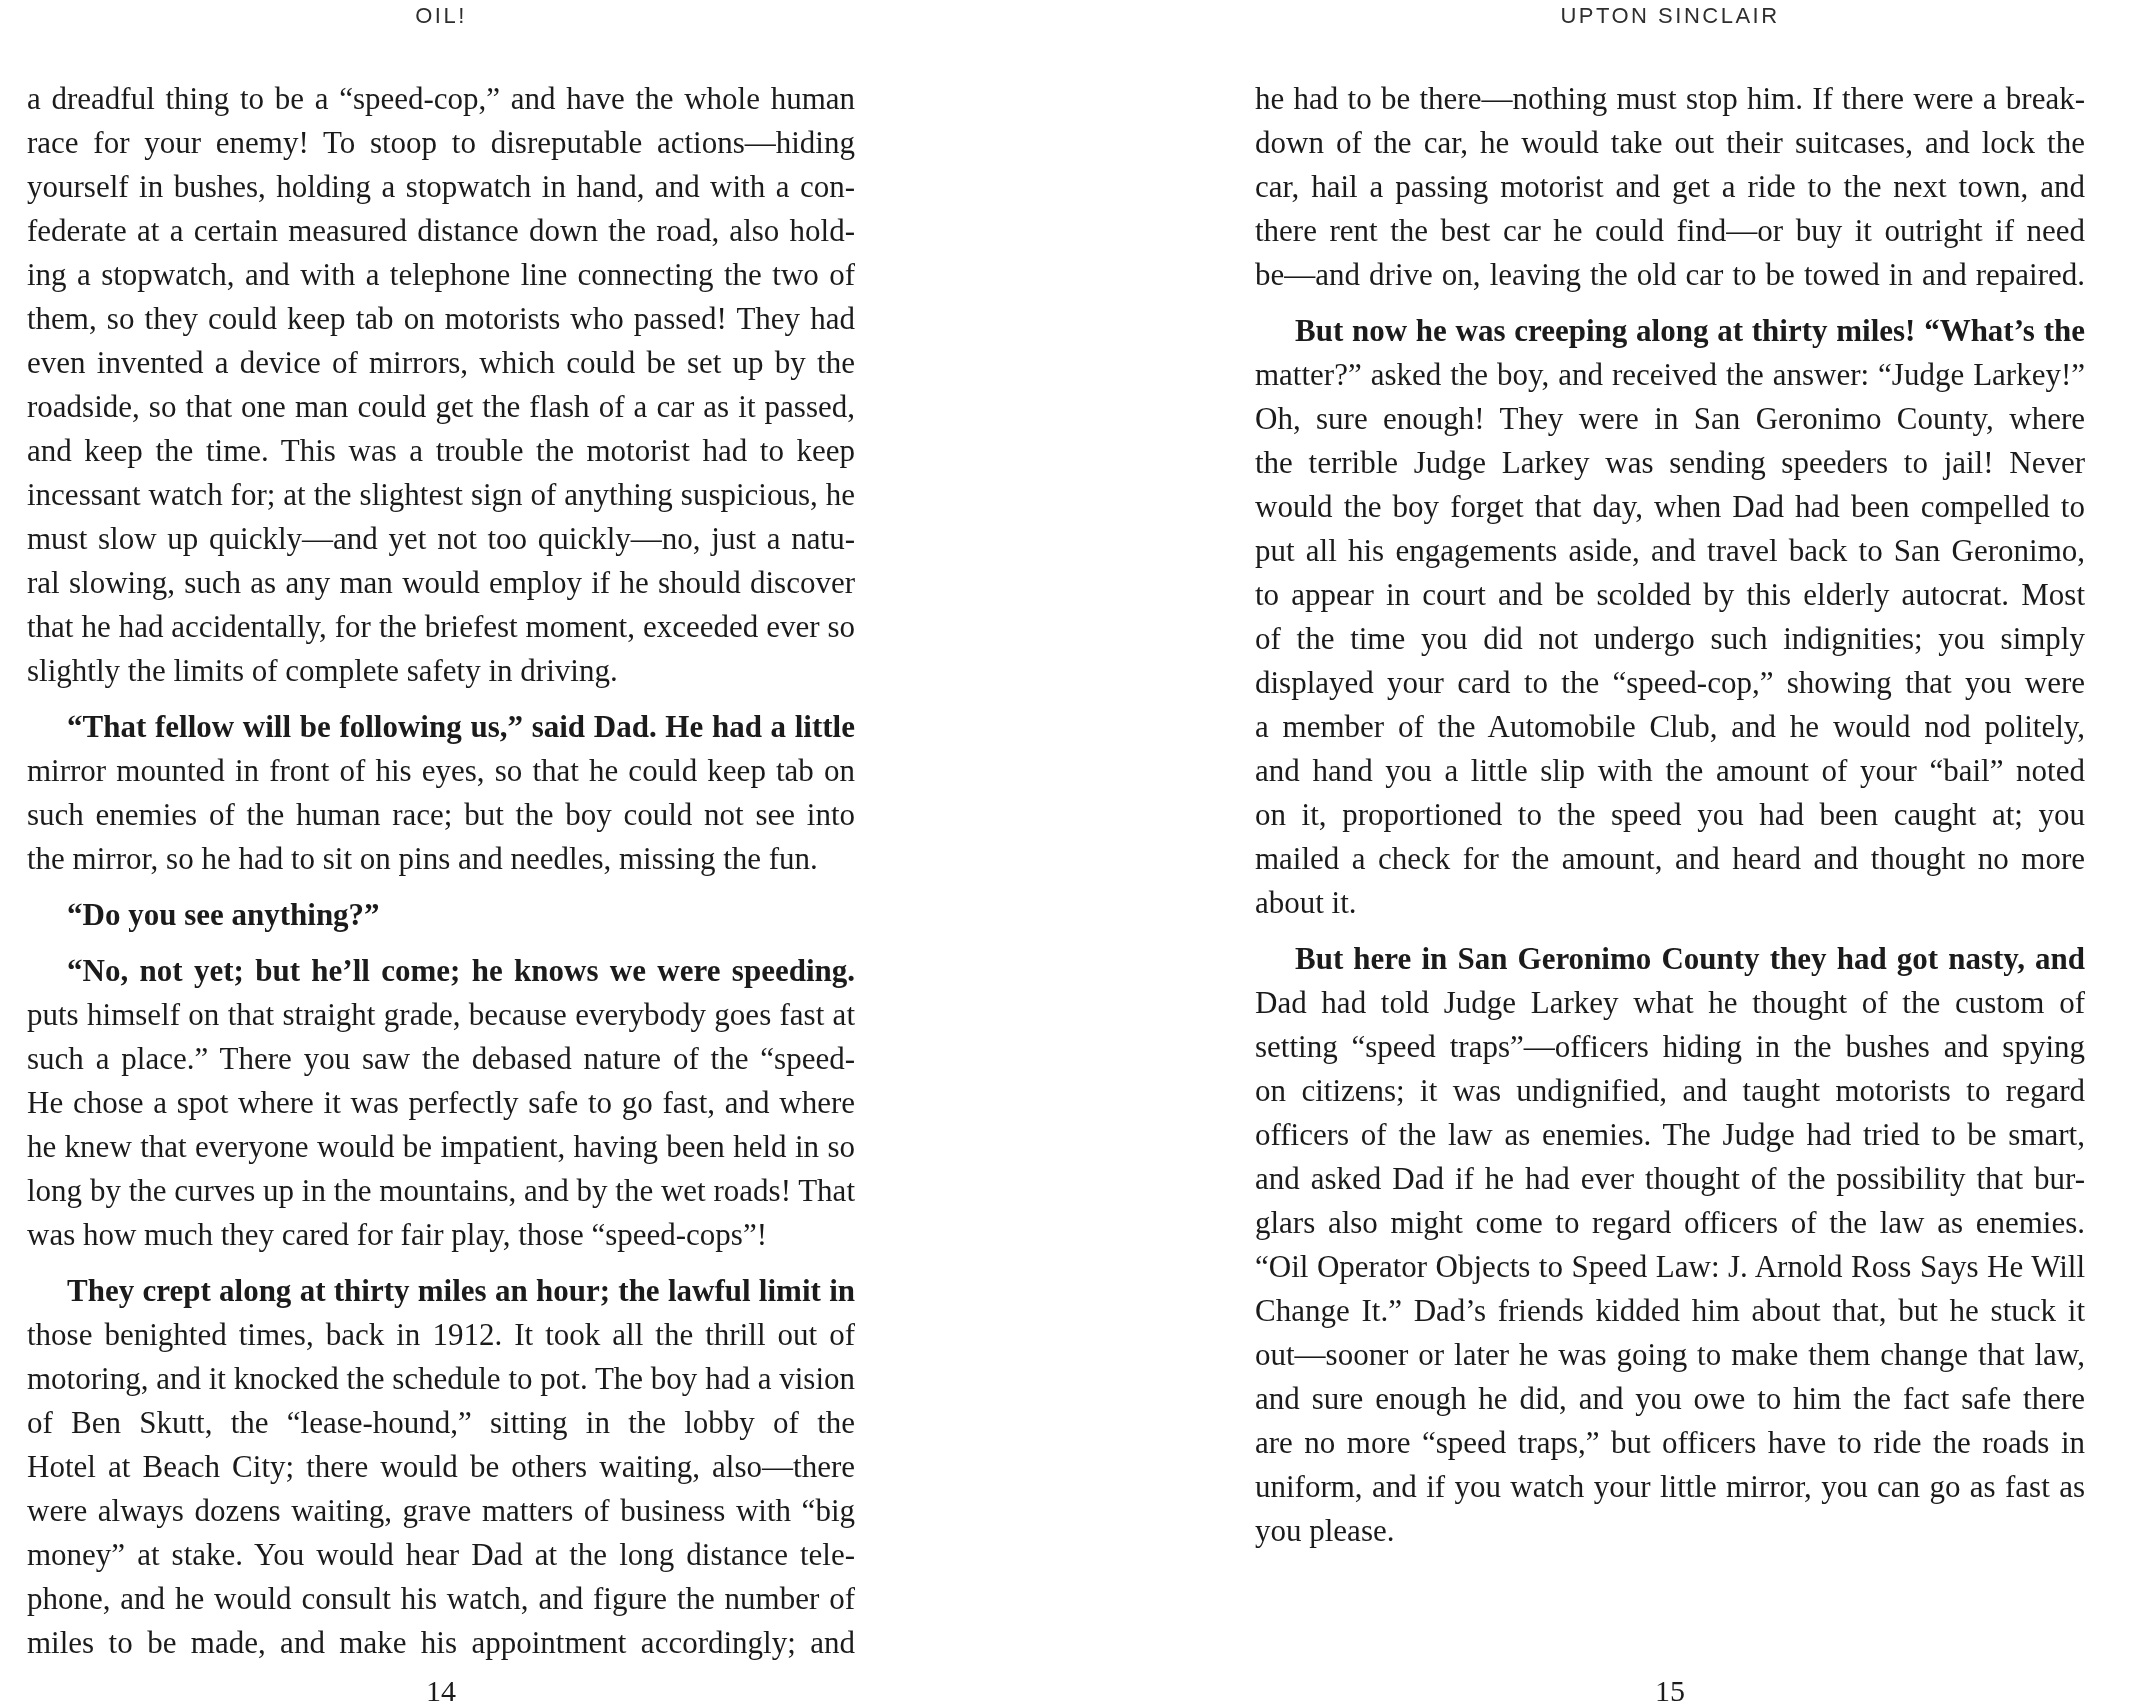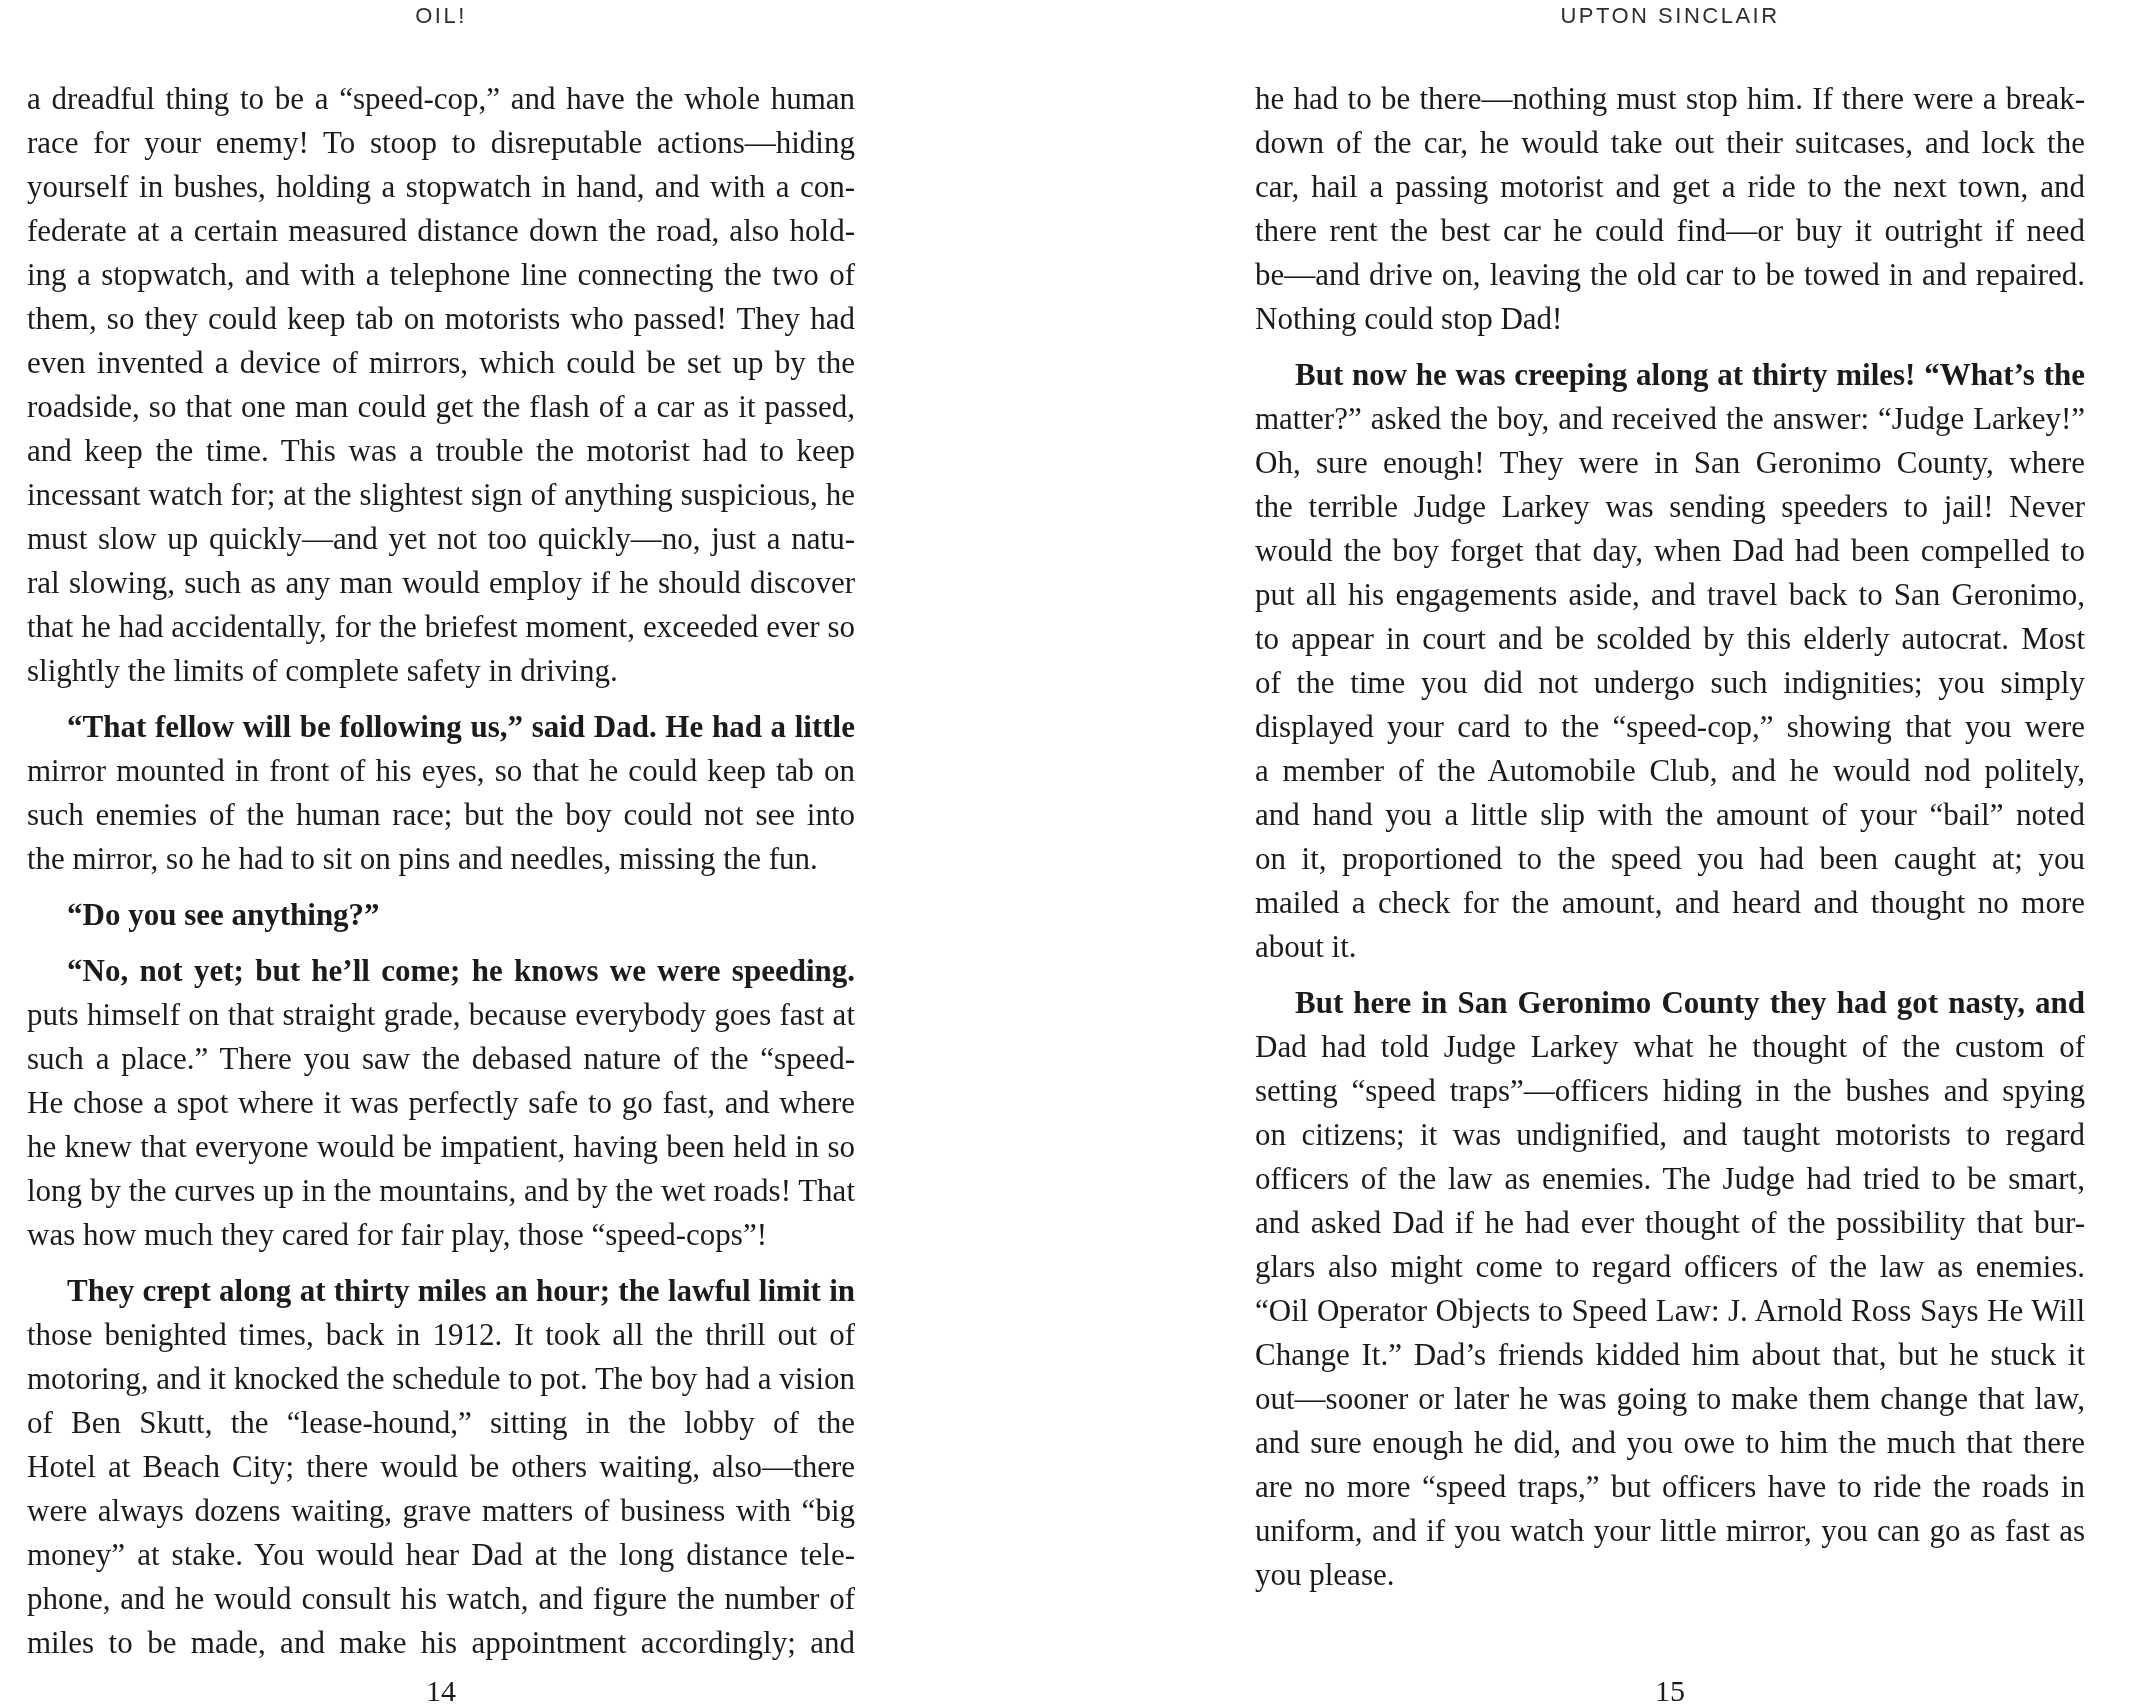--- a/index.html
+++ b/index.html
@@ -134,21 +134,20 @@
 
   <section class="page page-right">
     <header class="running-head">UPTON SINCLAIR</header>
     <div class="page-body">
         <div class="paragraph">
           <div class="line">he had to be there—nothing must stop him. If there were a break-</div>
           <div class="line">down of the car, he would take out their suitcases, and lock the</div>
           <div class="line">car, hail a passing motorist and get a ride to the next town, and</div>
           <div class="line">there rent the best car he could find—or buy it outright if need</div>
           <div class="line">be—and drive on, leaving the old car to be towed in and repaired.</div>
-          <div class="line flush">Nothing could stop Dad!</div>
         </div>
         <div class="paragraph">
           <div class="line indent">But now he was creeping along at thirty miles! “What’s the</div>
           <div class="line">matter?” asked the boy, and received the answer: “Judge Larkey!”</div>
           <div class="line">Oh, sure enough! They were in San Geronimo County, where</div>
           <div class="line">the terrible Judge Larkey was sending speeders to jail! Never</div>
           <div class="line">would the boy forget that day, when Dad had been compelled to</div>
           <div class="line">put all his engagements aside, and travel back to San Geronimo,</div>
           <div class="line">to appear in court and be scolded by this elderly autocrat. Most</div>
           <div class="line">of the time you did not undergo such indignities; you simply</div>
@@ -163,21 +162,21 @@
           <div class="line indent">But here in San Geronimo County they had got nasty, and</div>
           <div class="line">Dad had told Judge Larkey what he thought of the custom of</div>
           <div class="line">setting “speed traps”—officers hiding in the bushes and spying</div>
           <div class="line">on citizens; it was undignified, and taught motorists to regard</div>
           <div class="line">officers of the law as enemies. The Judge had tried to be smart,</div>
           <div class="line">and asked Dad if he had ever thought of the possibility that bur-</div>
           <div class="line">glars also might come to regard officers of the law as enemies.</div>
           <div class="line">“Oil Operator Objects to Speed Law: J. Arnold Ross Says He Will</div>
           <div class="line">Change It.” Dad’s friends kidded him about that, but he stuck it</div>
           <div class="line">out—sooner or later he was going to make them change that law,</div>
-          <div class="line">and sure enough he did, and you owe to him the much that there</div>
+          <div class="line">and sure enough he did, and you owe to him the fact safe there</div>
           <div class="line">are no more “speed traps,” but officers have to ride the roads in</div>
           <div class="line">uniform, and if you watch your little mirror, you can go as fast as</div>
           <div class="line flush">you please.</div>
         </div>
       </div>
     <div class="folio">15</div>
   </section>
 
 </div>
 

